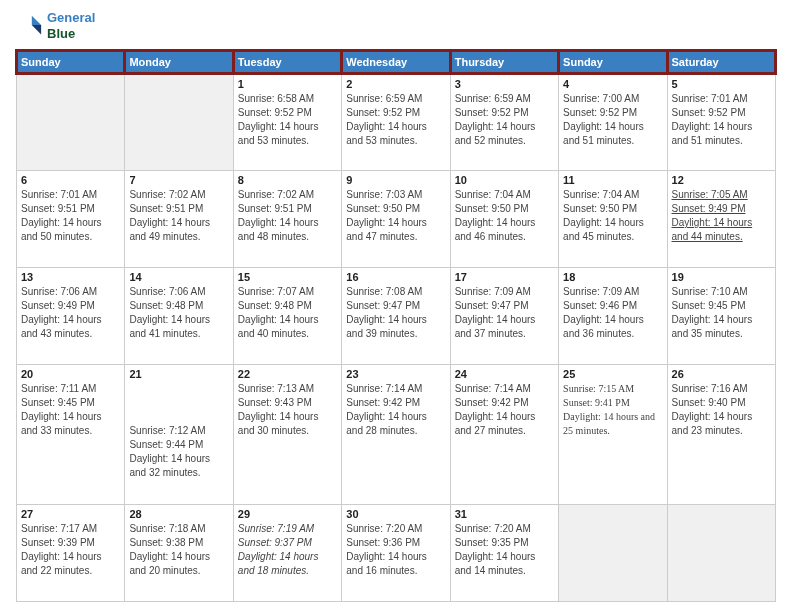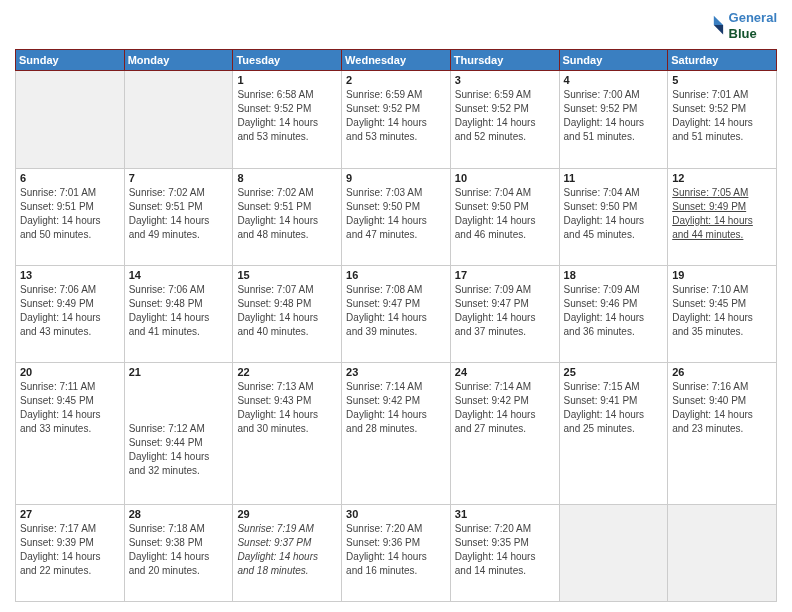--- a/index.html
+++ b/index.html
@@ -12,21 +12,21 @@
     }
     .page {
       width: 792px;
       height: 612px;
       padding: 10px 15px;
       display: flex;
       flex-direction: column;
     }
     .header {
       display: flex;
-      justify-content: flex-end;
+      justify-content: flex-start;
       align-items: flex-start;
       margin-bottom: 8px;
     }
     .logo {
       display: flex;
       align-items: center;
       gap: 4px;
     }
     .logo-text {
       font-size: 13px;
@@ -61,21 +61,21 @@
       border-collapse: collapse;
       width: 100%;
       table-layout: fixed;
     }
     .calendar th {
       background: #3a7fc1;
       color: #fff;
       font-size: 11px;
       font-weight: bold;
       padding: 4px 3px;
-      border: 1px solid #7f1d1d;
+      border: 3px solid #7f1d1d;
       text-align: left;
     }
     .calendar td {
       border: 1px solid #ccc;
       vertical-align: top;
       padding: 3px 4px;
       font-size: 9px;
       color: #333;
       height: 82px;
       background: #fff;
@@ -278,21 +278,21 @@
 Daylight: 14 hours and 28 minutes.</div>
           </td>
           <td>
             <span class="day-number">24</span>
             <div class="day-info" style="white-space: pre-line;">Sunrise: 7:14 AM
 Sunset: 9:42 PM
 Daylight: 14 hours and 27 minutes.</div>
           </td>
           <td>
             <span class="day-number">25</span>
-            <div class="day-info" style="white-space: pre-line;">Sunrise: 7:15 AM
+            <div class="day-info" style="white-space: pre-line; font-family: Liberation Serif, serif;">Sunrise: 7:15 AM
 Sunset: 9:41 PM
 Daylight: 14 hours and 25 minutes.</div>
           </td>
           <td>
             <span class="day-number">26</span>
             <div class="day-info" style="white-space: pre-line;">Sunrise: 7:16 AM
 Sunset: 9:40 PM
 Daylight: 14 hours and 23 minutes.</div>
           </td>
         </tr>

